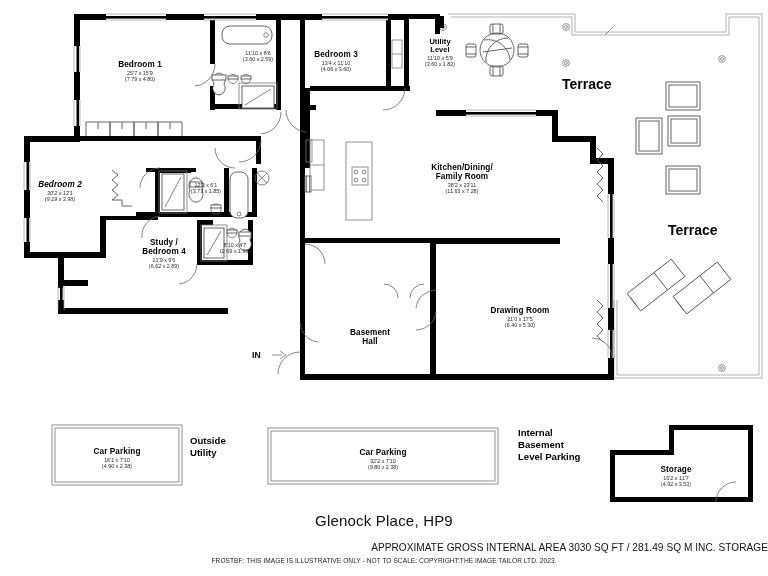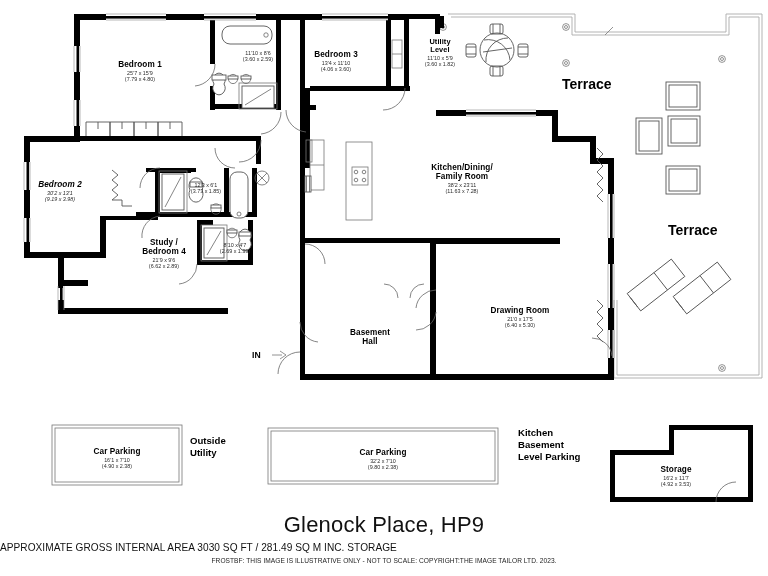--- a/index.html
+++ b/index.html
@@ -59,29 +59,29 @@
     font-size: 8.6px;
     color: #000;
     text-align: center;
   }
 
   #title {
     position: absolute;
     left: 0; right: 0;
     top: 512px;
     text-align: center;
-    font-size: 22px;
+    font-size: 15px;
     color: #111;
     letter-spacing: .2px;
   }
   #area-line {
     position: absolute;
     left: 0; right: 0;
     top: 542px;
-    text-align: left;
+    text-align: right;
     font-size: 10.1px;
     color: #111;
     letter-spacing: .05px;
   }
   #disclaimer {
     position: absolute;
     left: 0; right: 0;
     top: 557px;
     text-align: center;
     font-size: 6.6px;
@@ -527,21 +527,21 @@
     <div>Utility</div>
   </div>
 
   <div class="lbl" style="left:383px; top:448px; transform:translateX(-50%);">
     <div class="name">Car Parking</div>
     <div class="imp">32'2 x 7'10</div>
     <div class="met">(9.80 x 2.38)</div>
   </div>
 
   <div class="side-lbl" style="left:518px; top:427px;">
-    <div>Kitchen</div>
+    <div>Internal</div>
     <div>Basement</div>
     <div>Level Parking</div>
   </div>
 
   <div id="title">Glenock Place, HP9</div>
   <div id="area-line">APPROXIMATE GROSS INTERNAL AREA 3030 SQ FT / 281.49 SQ M INC. STORAGE</div>
   <div id="disclaimer">FROSTBF: THIS IMAGE IS ILLUSTRATIVE ONLY - NOT TO SCALE: COPYRIGHT:THE IMAGE TAILOR LTD. 2023.</div>
 
 </div>
 

